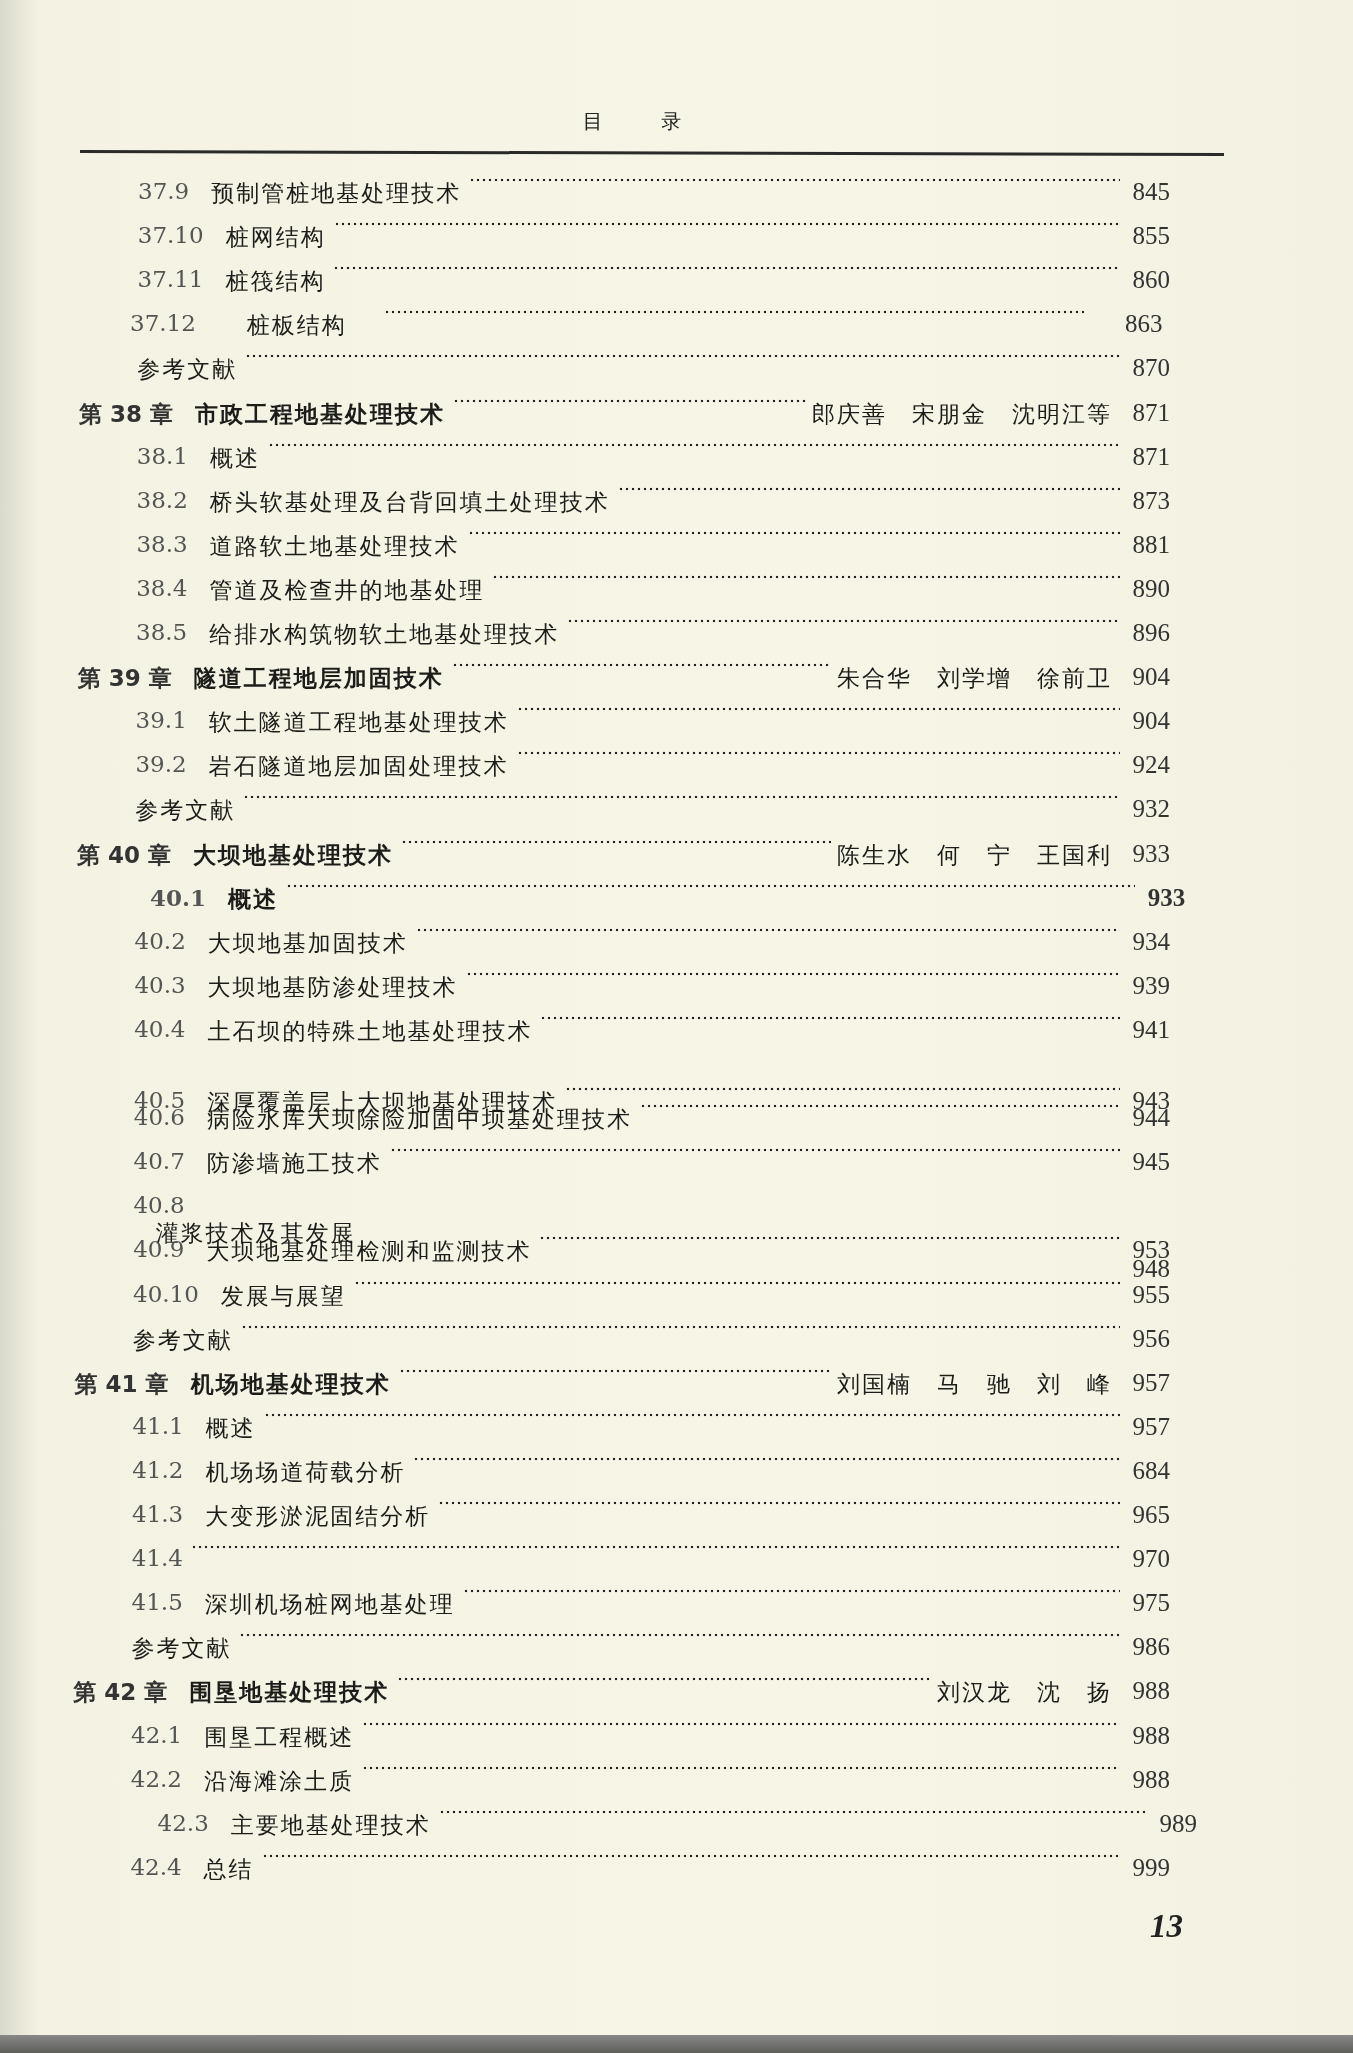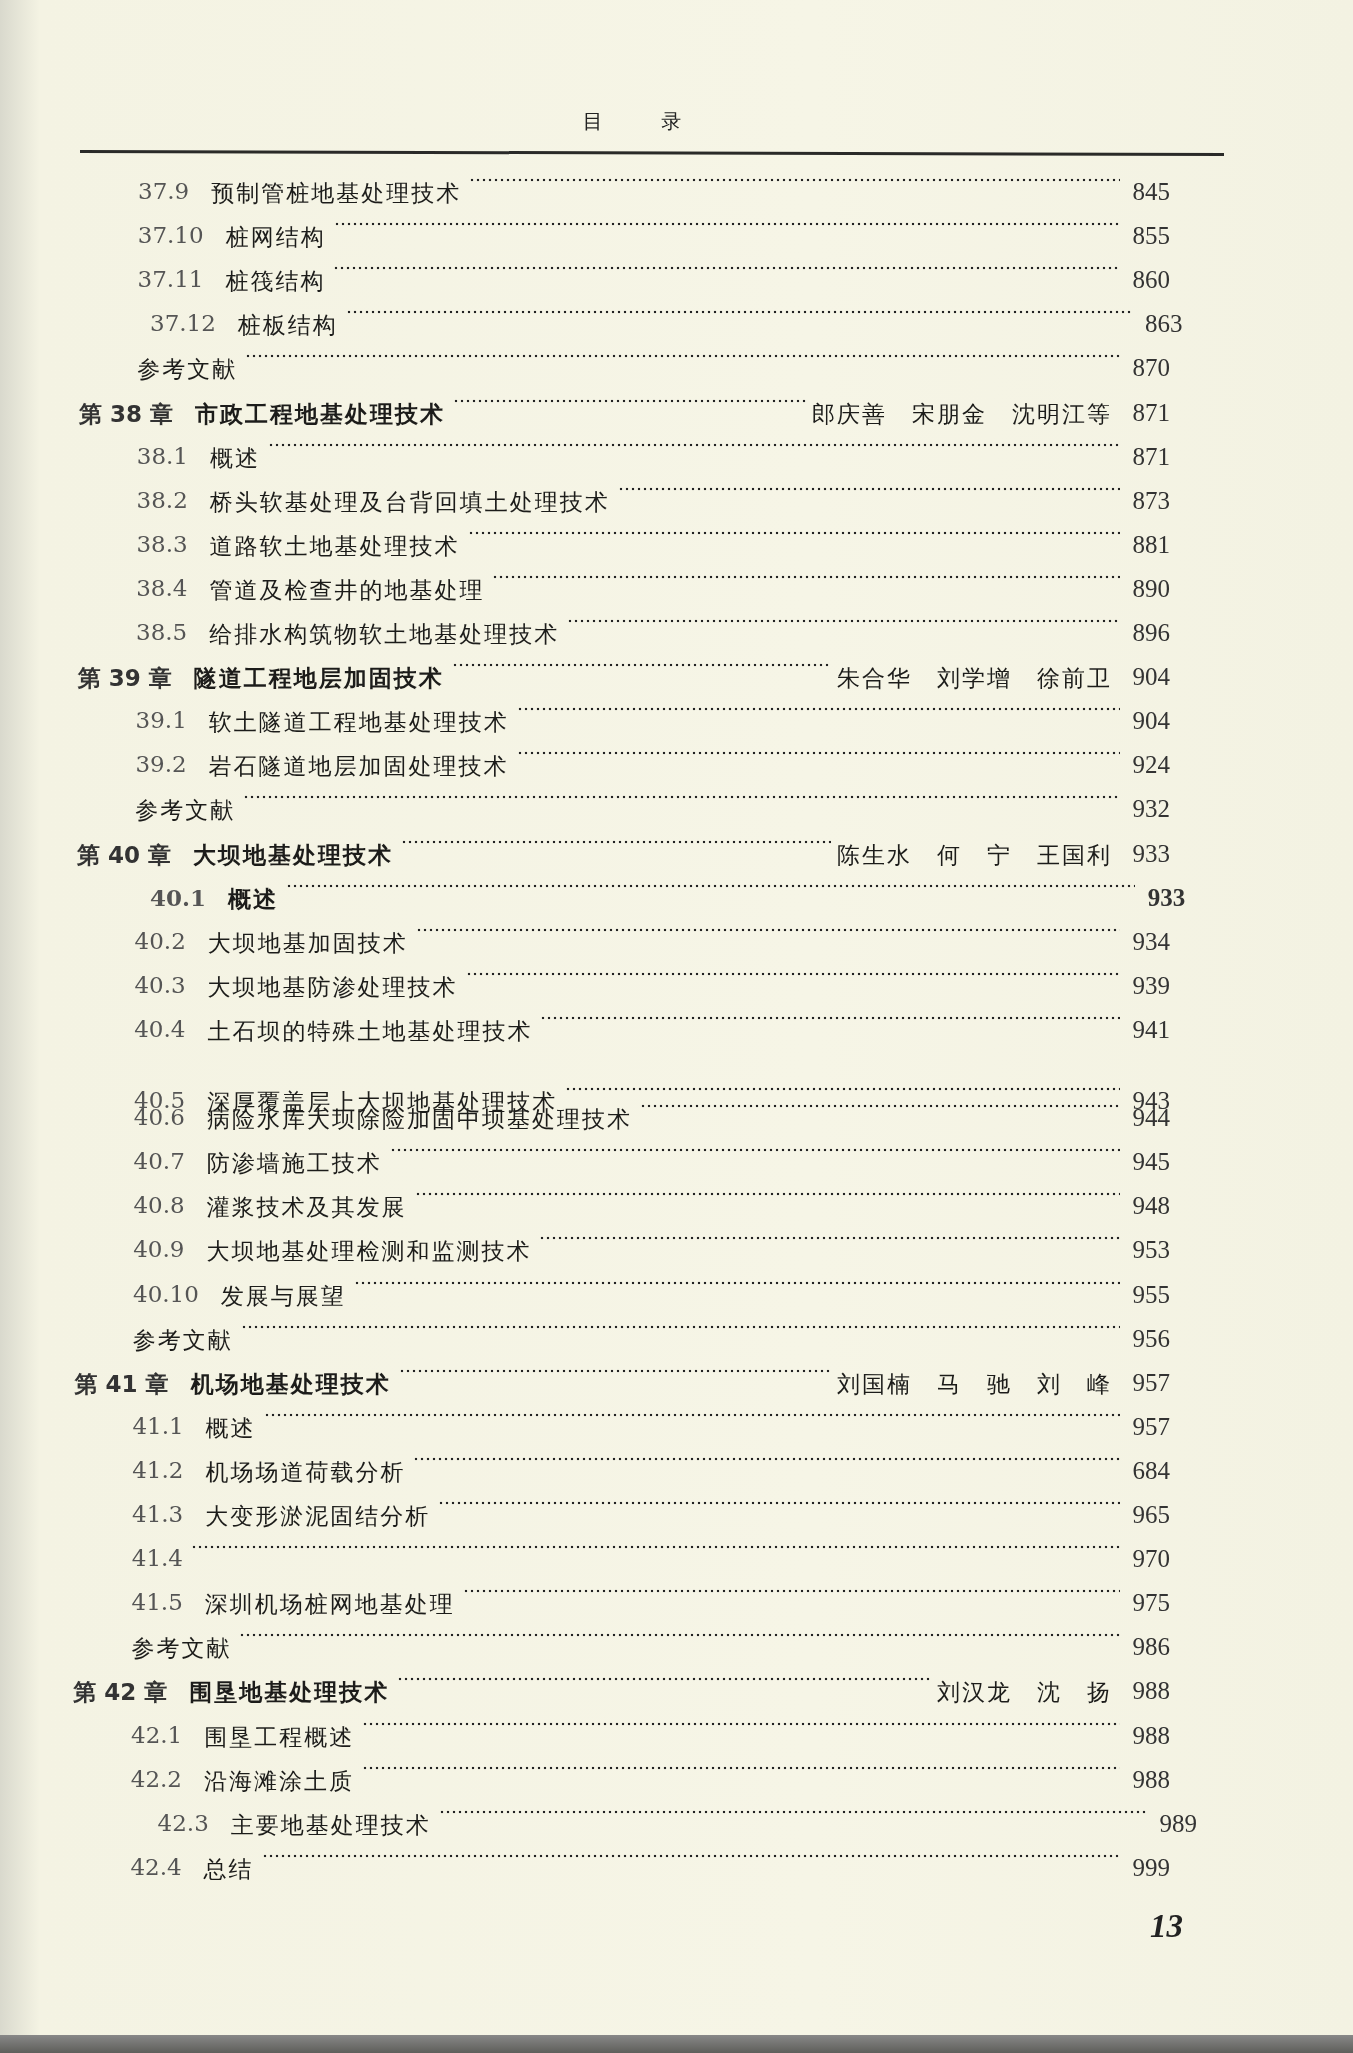--- a/index.html
+++ b/index.html
@@ -66,21 +66,21 @@
         <span class="title">桩网结构</span>
         <span class="leader"></span>
         <span class="page-no">855</span>
       </div>
       <div class="row section" style="left: 137.6px; width: 1032.4px; top: 88.2px;">
         <span class="num">37.11</span>
         <span class="title">桩筏结构</span>
         <span class="leader"></span>
         <span class="page-no">860</span>
       </div>
-      <div class="row section" style="left: 150px; width: 1032.6px; top: 132.3px;">
+      <div class="row section" style="left: 130px; width: 1032.6px; top: 132.3px; gap: 29px;">
         <span class="num">37.12</span>
         <span class="title">桩板结构</span>
         <span class="leader"></span>
         <span class="page-no">863</span>
       </div>
       <div class="row ref" style="left: 137.2px; width: 1032.8px; top: 176.4px;">
         <span class="title">参考文献</span>
         <span class="leader"></span>
         <span class="page-no">870</span>
       </div>
@@ -187,21 +187,21 @@
         <span class="title">病险水库大坝除险加固中坝基处理技术</span>
         <span class="leader"></span>
         <span class="page-no">944</span>
       </div>
       <div class="row section" style="left: 133.6px; width: 1036.4px; top: 970.2px;">
         <span class="num">40.7</span>
         <span class="title">防渗墙施工技术</span>
         <span class="leader"></span>
         <span class="page-no">945</span>
       </div>
-      <div class="row section" style="left: 133.4px; width: 1036.6px; top: 1014.3px;">
+      <div class="row section" style="left: 133.4px; width: 1036.6px; top: 1014.3px; flex-direction: column;">
         <span class="num">40.8</span>
         <span class="title">灌浆技术及其发展</span>
         <span class="leader"></span>
         <span class="page-no">948</span>
       </div>
       <div class="row section" style="left: 133.2px; width: 1036.8px; top: 1058.4px;">
         <span class="num">40.9</span>
         <span class="title">大坝地基处理检测和监测技术</span>
         <span class="leader"></span>
         <span class="page-no">953</span>

